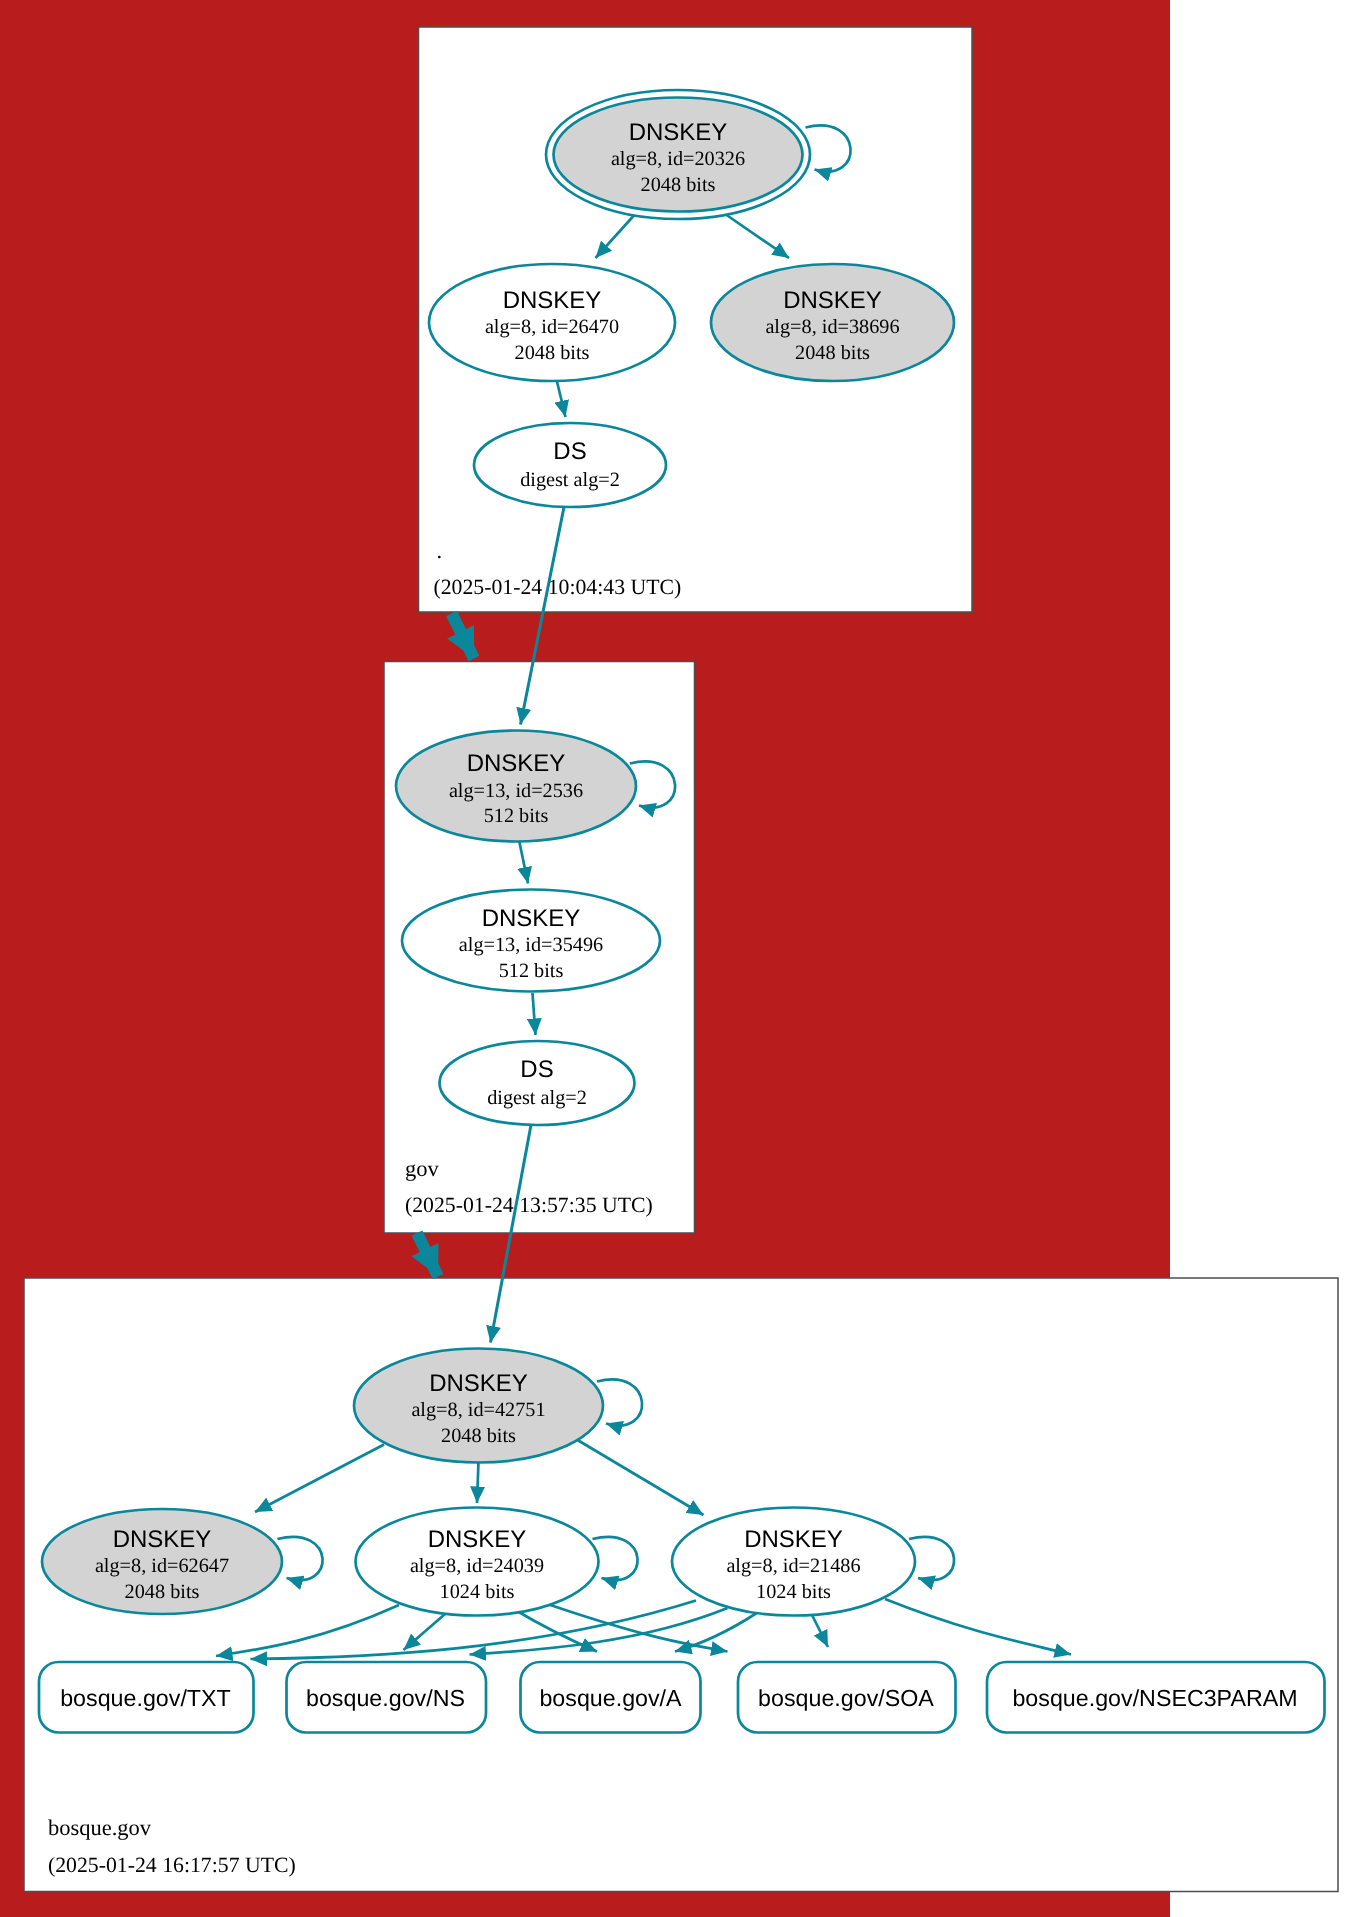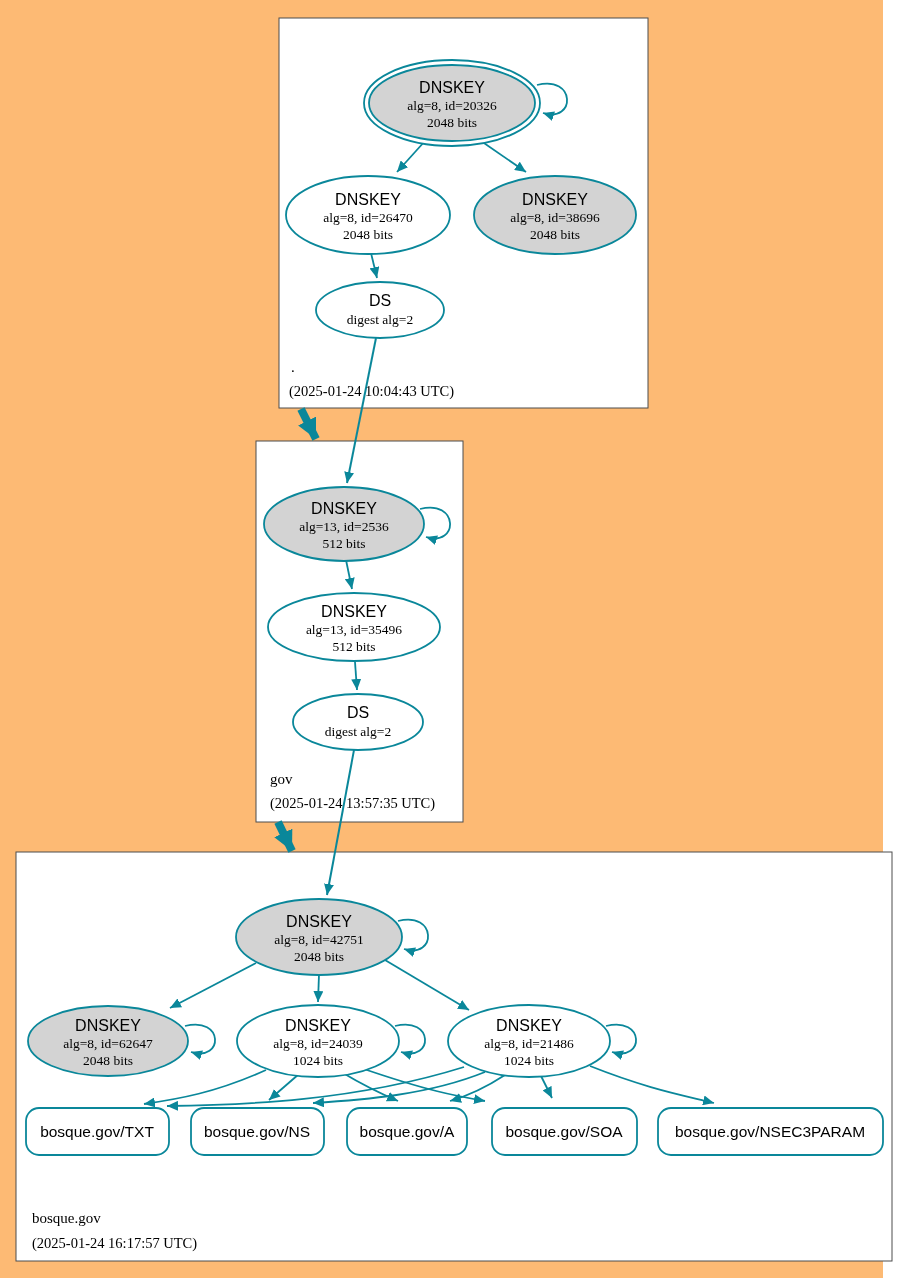--- a/index.html
+++ b/index.html
@@ -1,16 +1,16 @@
 <!DOCTYPE html>
 <html style="--secure: #0a879a; --key_fill: #d3d3d3; --box_border: #4d4d4d; --text: #000000;"><head>
 <meta charset="utf-8">
 <style>
   html,body{margin:0;padding:0;background:#ffffff;}
-  .canvas{position:relative;width:883px;height:1278px;background:#fdba74;}
+  .canvas{position:relative;width:780px;height:1278px;background:#b91c1c;}
   svg{display:block;}
   .zone-box{fill:#ffffff;stroke:var(--box_border,#4d4d4d);stroke-width:1;}
   .edge{fill:none;stroke:var(--secure,#0a879a);stroke-width:1.8;}
   .edge.mid{stroke-width:2;}
   .edge.thick{stroke-width:8;}
   .node-ellipse{fill:#ffffff;stroke:var(--secure,#0a879a);stroke-width:1.8;}
   .node-ellipse.gray{fill:var(--key_fill,#d3d3d3);}
   .rrset-rect{fill:#ffffff;stroke:var(--secure,#0a879a);stroke-width:1.8;}
   .mfill{fill:var(--secure,#0a879a);}
   text{fill:#000000;}

